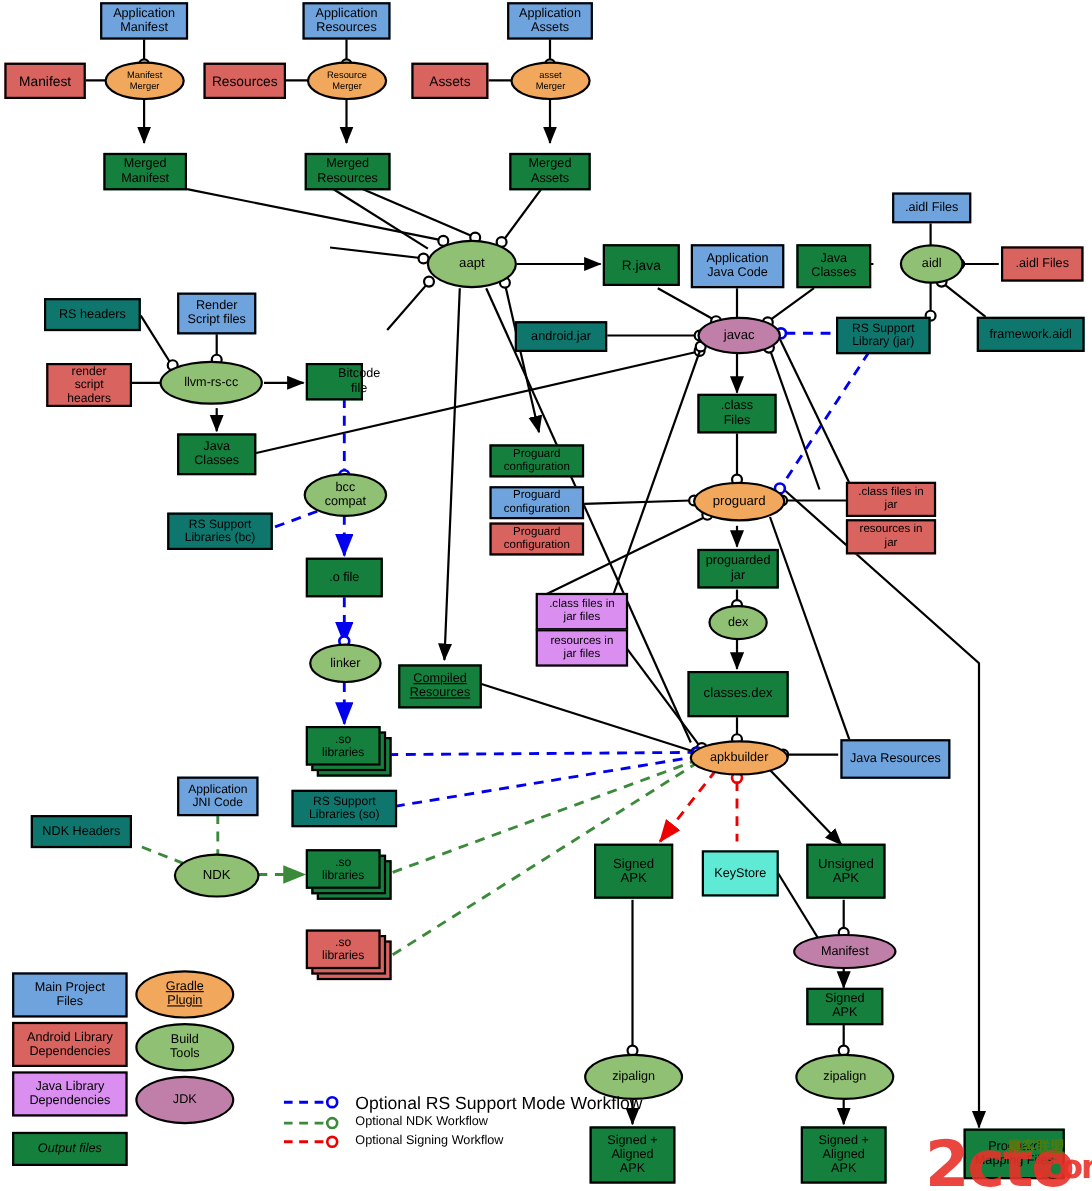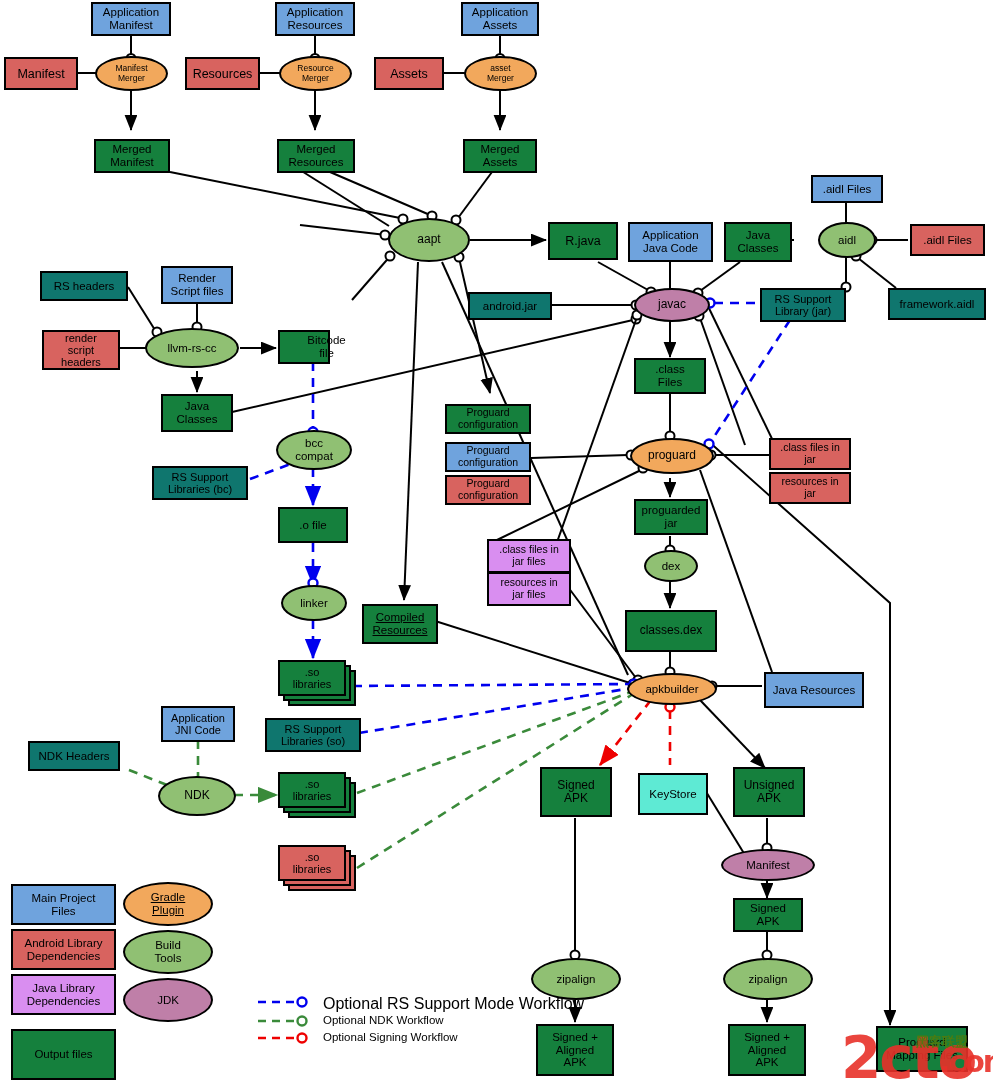--- a/index.html
+++ b/index.html
@@ -478,21 +478,21 @@
 Files</span>
   </div>
   <div class="node rect c-red" style="left:11px;top:929px;width:105px;height:41px;font-size:11.5px;">
     <span style="white-space:pre-line">Android Library
 Dependencies</span>
   </div>
   <div class="node rect c-magenta" style="left:11px;top:974px;width:105px;height:41px;font-size:11.5px;">
     <span style="white-space:pre-line">Java Library
 Dependencies</span>
   </div>
-  <div class="node rect c-yellow" style="left:11px;top:1029px;width:105px;height:51px;font-size:11.5px;">
+  <div class="node rect c-yellow" style="left:11px;top:1029px;width:105px;height:31px;font-size:11.5px;font-style:italic;">
     <span style="white-space:pre-line">Output files</span>
   </div>
 
   <div class="node ell e-orange" style="left:123px;top:882px;width:90px;height:44px;font-size:11.5px;text-decoration:underline;">
     <span style="white-space:pre-line">Gradle
 Plugin</span>
   </div>
   <div class="node ell e-green" style="left:123px;top:930px;width:90px;height:44px;font-size:11.5px;">
     <span style="white-space:pre-line">Build
 Tools</span>

